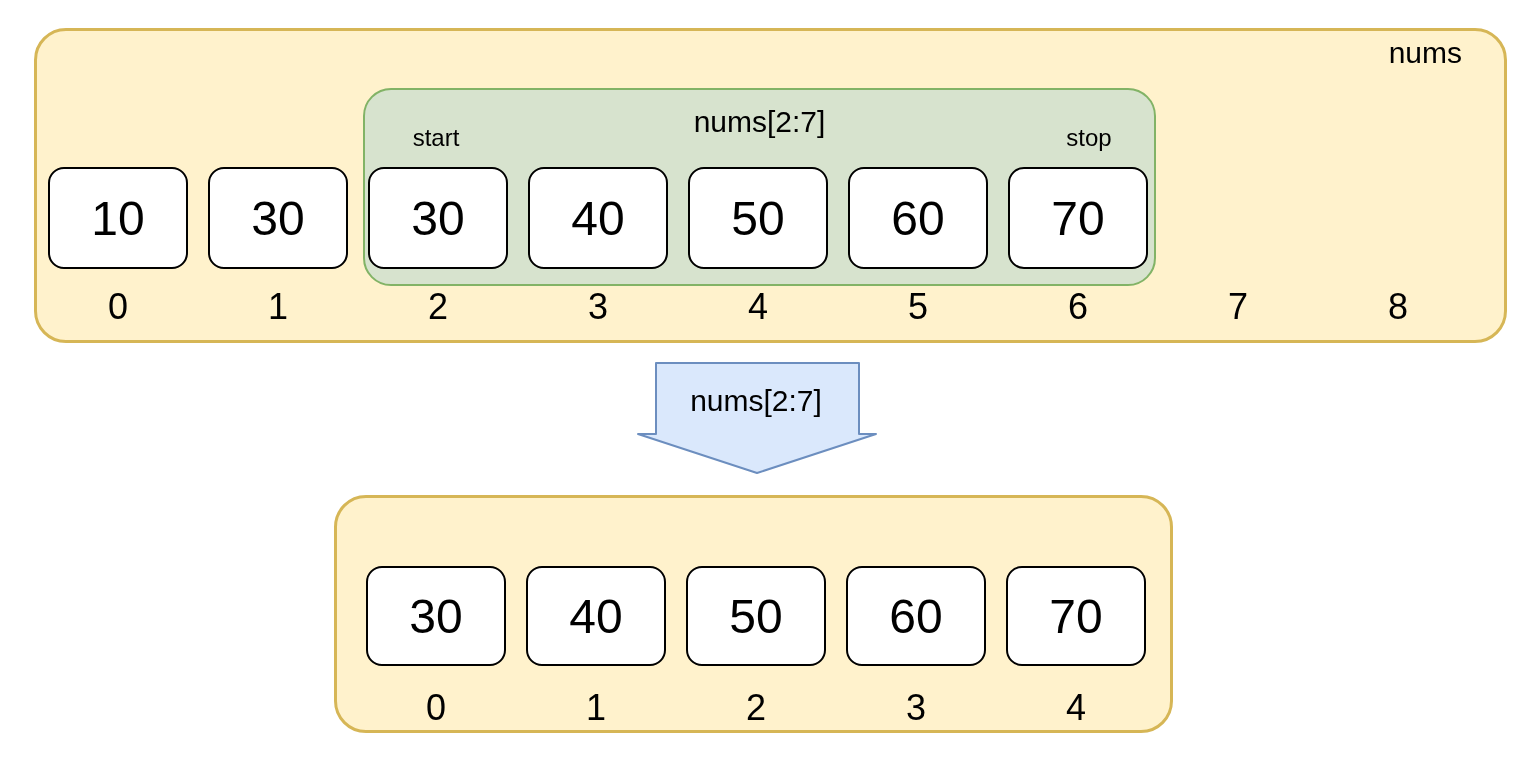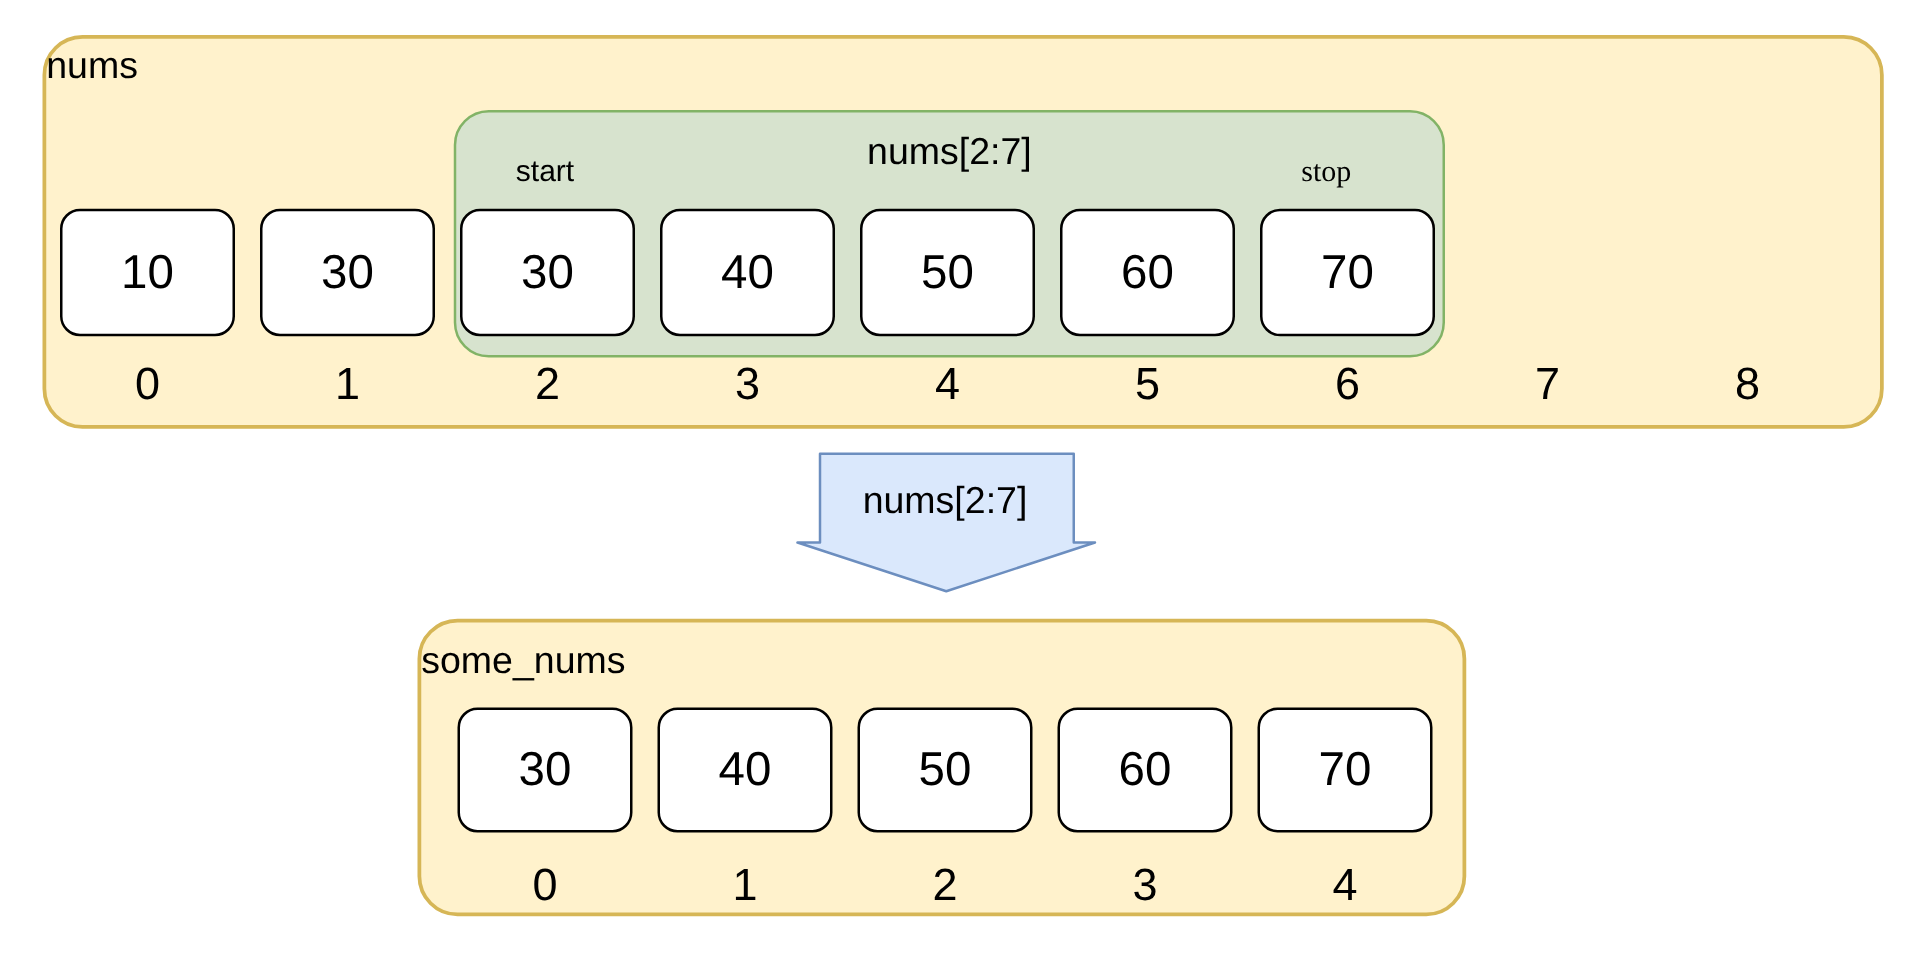--- a/index.html
+++ b/index.html
@@ -24,21 +24,21 @@
     border: 3px solid var(--array-border, #D6B656);
     border-radius: 32px;
     box-sizing: border-box;
   }
   .array-box.top  { left: 34px;  top: 28px;  width: 1473px; height: 315px; }
   .array-box.bottom { left: 334px; top: 495px; width: 839px;  height: 238px; }
 
   .array-title {
     position: absolute;
     left: 0; right: 12px;
-    text-align: left;
+    text-align: right;
     font-size: 30px;
     line-height: 36px;
     white-space: nowrap;
   }
   .array-box.top .array-title    { top: 4px;  padding-right: 30px; }
   .array-box.bottom .array-title { top: 12px; line-height: 38px; }
 
   
   .slice-box {
     position: absolute;
@@ -63,41 +63,41 @@
   .marker {
     position: absolute;
     width: 140px;
     top: 93px;
     text-align: center;
     font-size: 24px;
     line-height: 28px;
     white-space: nowrap;
   }
   .marker.start { left: 329px; }
-  .marker.stop  { left: 954px; font-family: Liberation Serif, serif; }
+  .marker.stop  { left: 982px; }
 
   
   .cells-row {
     position: absolute;
     display: flex;
     gap: 20px;
   }
   .array-box.top .cells-row    { left: 11px; top: 136px; }
   .array-box.bottom .cells-row { left: 29px; top: 68px; }
   .cell {
     width: 140px;
     height: 102px;
     box-sizing: border-box;
     background: var(--cell-fill, #FFFFFF);
     border: 2px solid var(--cell-border, #000000);
     border-radius: 16px;
     display: flex;
     align-items: center;
     justify-content: center;
-    font-size: 38px;
+    font-size: 48px;
   }
   .array-box.bottom .cell { height: 100px; }
 
   
   .index-row {
     position: absolute;
     display: flex;
     gap: 20px;
   }
   .array-box.top .index-row    { left: 11px; top: 256px; }
@@ -170,21 +170,20 @@
     </div>
   </div>
 
   <svg class="arrow-svg" viewBox="0 0 252 120" xmlns="http://www.w3.org/2000/svg">
     <polygon points="26,5 229,5 229,76 246,76 127,115 8,76 26,76"></polygon>
   </svg>
   <div class="arrow-label">nums[2:7]</div>
 
   <div class="array-box bottom">
 
-    <div class="array-title">some_nums</div>
 
     <div class="cells-row">
       <div class="cell">30</div>
       <div class="cell">40</div>
       <div class="cell">50</div>
       <div class="cell">60</div>
       <div class="cell">70</div>
     </div>
 
     <div class="index-row">

